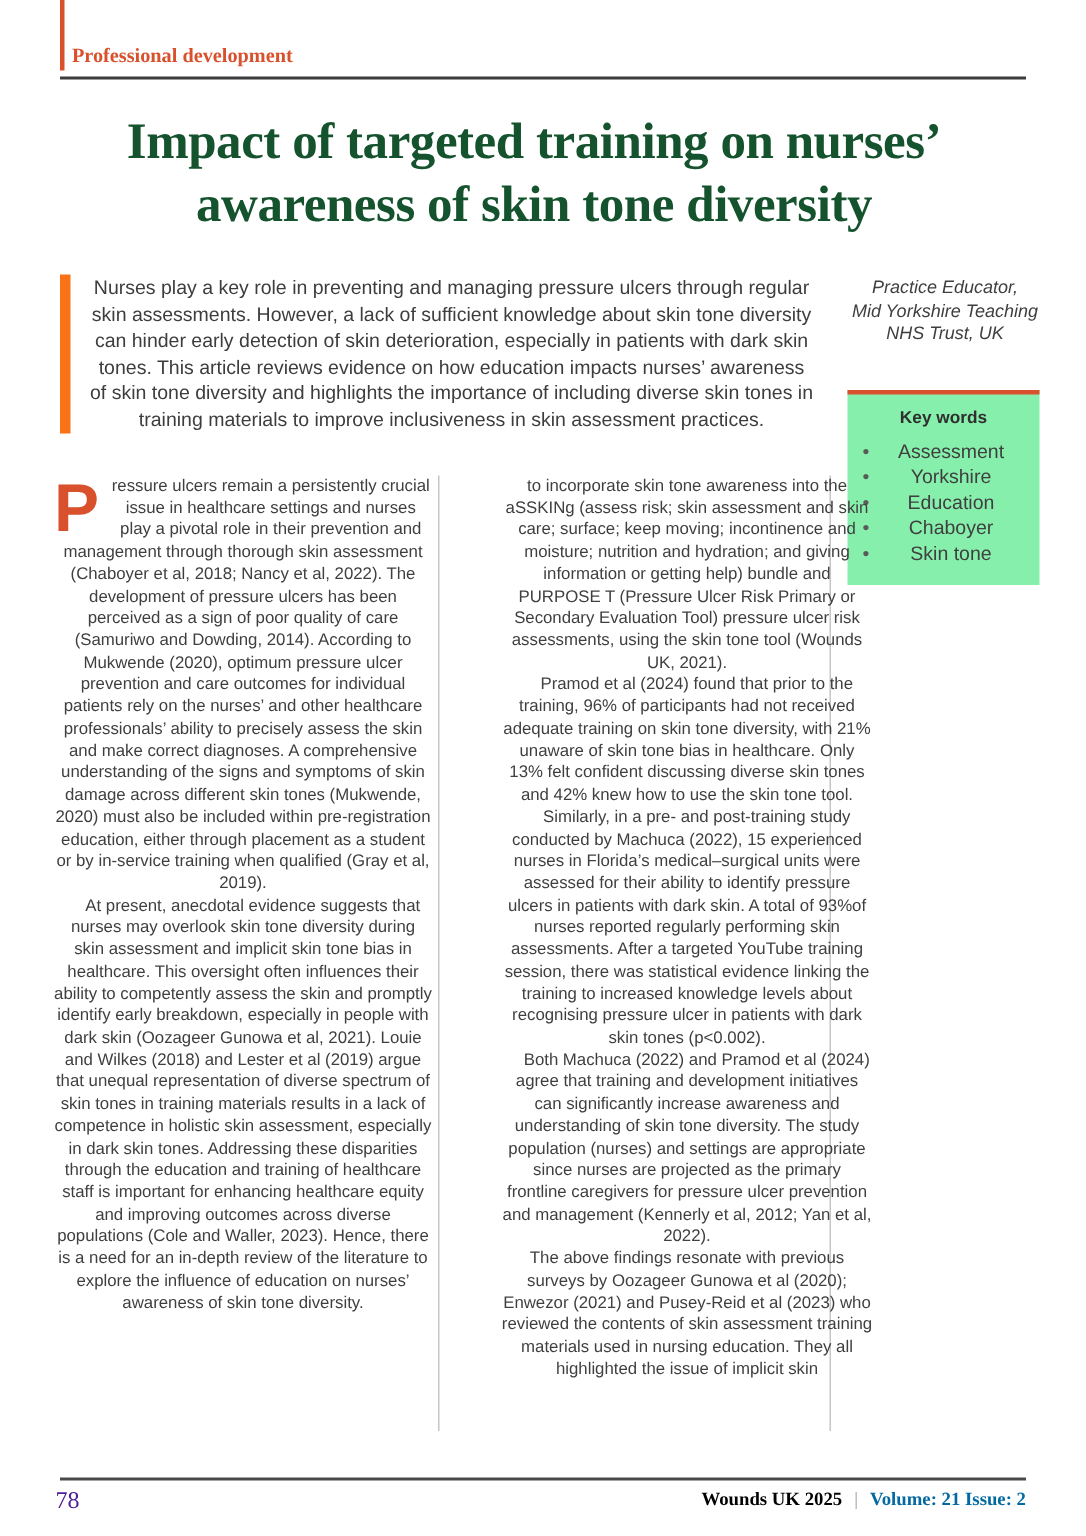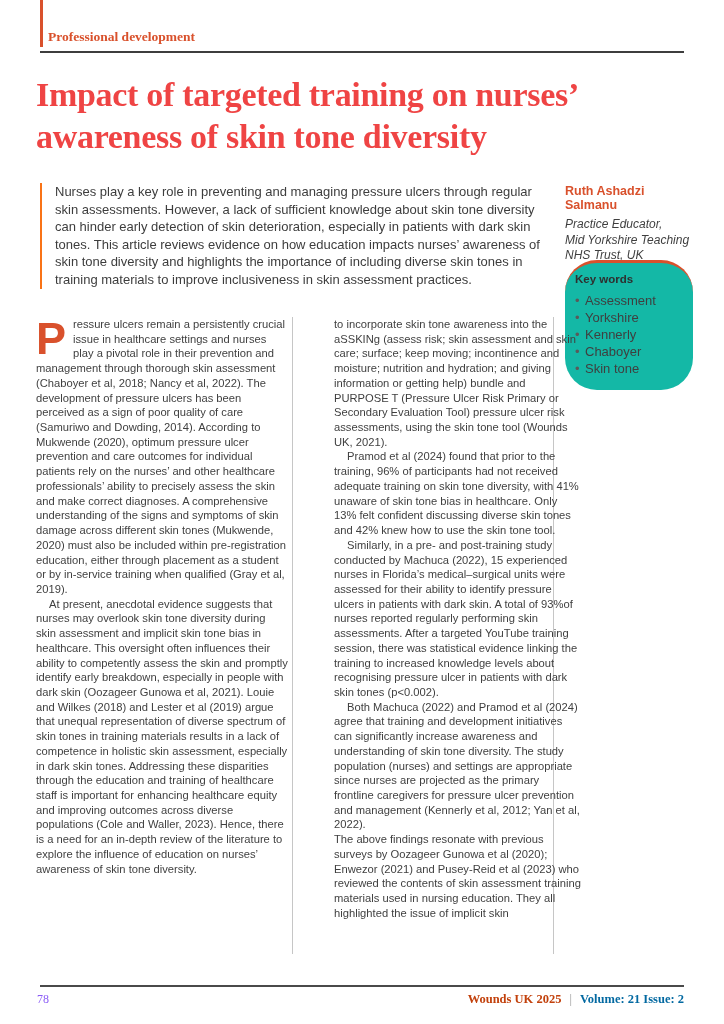--- a/index.html
+++ b/index.html
@@ -1,15 +1,15 @@
 <!DOCTYPE html>
 <html><head>
 <meta charset="utf-8">
 <style>
-  * { margin:0; padding:0; box-sizing:border-box; }
+  * { margin:0; padding:0; box-sizing:border-box;text-align:center; }
   html,body { background:#ffffff; }
   .page {
     position:relative;
     width:724px; height:1024px;
     background:#ffffff;
     font-family:"Liberation Sans", sans-serif;
     color:#3f3f3f;
     overflow:hidden;
   }
   
@@ -24,47 +24,46 @@
   }
   .header-rule {
     position:absolute; left:40px; top:51px; width:644px; height:2px;
     background:#3d3d3d;
   }
   
   .title {
     position:absolute; left:36px; top:74px; width:640px;
     font-family:"Liberation Serif", serif;
     font-weight:bold; font-size:34px; line-height:42px;
-    color:#ef4444; letter-spacing:-0.3px;
+    color:#14532d; letter-spacing:-0.3px;
   }
   
   .abstract {
     position:absolute; left:40px; top:183px; width:502px;
-    border-left:2px solid #f97316;
+    border-left:7px solid #f97316;
     padding-left:13px;
     font-size:13px; line-height:17.6px; color:#3d3d3d;
   }
   
   .author {
     position:absolute; left:565px; top:184px; width:130px;
   }
   .author-name {
     font-size:12.5px; font-weight:bold; color:#d9512c;
     margin-bottom:5px;
   }
   .author-role {
     font-size:12px; line-height:15.5px; font-style:italic; color:#3f3f3f;
   }
   
   .keywords {
     position:absolute; left:565px; top:260px; width:128px;
     border-top:3px solid #d9512c;
-    background:#14b8a6;
+    background:#86efac;
     padding:10px 10px 13px 10px;
-    border-radius:32px;
   }
   .keywords-heading {
     font-size:11.5px; font-weight:bold; color:#2f2f2f; margin-bottom:7px;
   }
   .keywords-list { list-style:none; }
   .keywords-list li {
     font-size:13px; line-height:17px; color:#3f3f3f;
     padding-left:10px; position:relative;
   }
   .keywords-list li::before {
@@ -95,29 +94,29 @@
     margin-top:14px; margin-bottom:1px;
   }
   
   .footer-rule {
     position:absolute; left:40px; top:985px; width:644px; height:1.5px;
     background:#4a4a4a;
   }
   .footer-page {
     position:absolute; left:37px; top:992px;
     font-family:"Liberation Serif", serif;
-    font-size:12px; color:#8b5cf6;
+    font-size:16px; color:#4c1d95;
   }
   .footer-right {
     position:absolute; right:40px; top:992px;
     display:flex; align-items:center; gap:8px;
     font-family:"Liberation Serif", serif;
     font-size:12.5px;
   }
-  .footer-journal { color:#c2410c; font-weight:bold; }
+  .footer-journal { color:#000000; font-weight:bold; }
   .footer-sep { color:#9a9a9a; font-weight:normal; }
   .footer-issue { color:#0369a1; font-weight:bold; }
 </style>
 </head>
 <body>
 
 <div class="page">
 
   <div class="kicker-bar"></div>
   <div class="kicker">Professional development</div>
@@ -126,48 +125,47 @@
   <h1 class="title">
     <div>Impact of targeted training on nurses’</div>
     <div>awareness of skin tone diversity</div>
   </h1>
 
   <div class="abstract">
     <span>Nurses play a key role in preventing and managing pressure ulcers through regular skin assessments. However, a lack of sufficient knowledge about skin tone diversity can hinder early detection of skin deterioration, especially in patients with dark skin tones. This article reviews evidence on how education impacts nurses’ awareness of skin tone diversity and highlights the importance of including diverse skin tones in training materials to improve inclusiveness in skin assessment practices.</span>
   </div>
 
   <div class="author">
-    <div class="author-name">Ruth Ashadzi Salmanu</div>
     <div class="author-role">Practice Educator,</div>
     <div class="author-role">Mid Yorkshire Teaching</div>
     <div class="author-role">NHS Trust, UK</div>
   </div>
 
   <div class="keywords">
     <div class="keywords-heading">Key words</div>
     <ul class="keywords-list">
       <li><span>Assessment</span></li>
       <li><span>Yorkshire</span></li>
-      <li><span>Kennerly</span></li>
+      <li><span>Education</span></li>
       <li><span>Chaboyer</span></li>
       <li><span>Skin tone</span></li>
     </ul>
   </div>
 
   <div class="col-divider divider-1"></div>
   <div class="col-divider divider-2"></div>
 
   <div class="col col-left">
     <p><span class="dropcap">P</span><span>ressure ulcers remain a persistently crucial issue in healthcare settings and nurses play a pivotal role in their prevention and management through thorough skin assessment (Chaboyer et al, 2018; Nancy et al, 2022). The development of pressure ulcers has been perceived as a sign of poor quality of care (Samuriwo and Dowding, 2014). According to Mukwende (2020), optimum pressure ulcer prevention and care outcomes for individual patients rely on the nurses’ and other healthcare professionals’ ability to precisely assess the skin and make correct diagnoses. A comprehensive understanding of the signs and symptoms of skin damage across different skin tones (Mukwende, 2020) must also be included within pre-registration education, either through placement as a student or by in-service training when qualified (Gray et al, 2019).</span></p>
     <p class="indent">At present, anecdotal evidence suggests that nurses may overlook skin tone diversity during skin assessment and implicit skin tone bias in healthcare. This oversight often influences their ability to competently assess the skin and promptly identify early breakdown, especially in people with dark skin (Oozageer Gunowa et al, 2021). Louie and Wilkes (2018) and Lester et al (2019) argue that unequal representation of diverse spectrum of skin tones in training materials results in a lack of competence in holistic skin assessment, especially in dark skin tones. Addressing these disparities through the education and training of healthcare staff is important for enhancing healthcare equity and improving outcomes across diverse populations (Cole and Waller, 2023). Hence, there is a need for an in-depth review of the literature to explore the influence of education on nurses’ awareness of skin tone diversity.</p>
   </div>
 
   <div class="col col-right">
     <p>to incorporate skin tone awareness into the aSSKINg (assess risk; skin assessment and skin care; surface; keep moving; incontinence and moisture; nutrition and hydration; and giving information or getting help) bundle and PURPOSE T (Pressure Ulcer Risk Primary or Secondary Evaluation Tool) pressure ulcer risk assessments, using the skin tone tool (Wounds UK, 2021).</p>
-    <p class="indent">Pramod et al (2024) found that prior to the training, 96% of participants had not received adequate training on skin tone diversity, with 41% unaware of skin tone bias in healthcare. Only 13% felt confident discussing diverse skin tones and 42% knew how to use the skin tone tool.</p>
+    <p class="indent">Pramod et al (2024) found that prior to the training, 96% of participants had not received adequate training on skin tone diversity, with 21% unaware of skin tone bias in healthcare. Only 13% felt confident discussing diverse skin tones and 42% knew how to use the skin tone tool.</p>
     <p class="indent">Similarly, in a pre- and post-training study conducted by Machuca (2022), 15 experienced nurses in Florida’s medical–surgical units were assessed for their ability to identify pressure ulcers in patients with dark skin. A total of 93%of nurses reported regularly performing skin assessments. After a targeted YouTube training session, there was statistical evidence linking the training to increased knowledge levels about recognising pressure ulcer in patients with dark skin tones (p&lt;0.002).</p>
     <p class="indent">Both Machuca (2022) and Pramod et al (2024) agree that training and development initiatives can significantly increase awareness and understanding of skin tone diversity. The study population (nurses) and settings are appropriate since nurses are projected as the primary frontline caregivers for pressure ulcer prevention and management (Kennerly et al, 2012; Yan et al, 2022).</p>
     <p>The above findings resonate with previous surveys by Oozageer Gunowa et al (2020); Enwezor (2021) and Pusey-Reid et al (2023) who reviewed the contents of skin assessment training materials used in nursing education. They all highlighted the issue of implicit skin</p>
   </div>
 
   <div class="footer-rule"></div>
   <div class="footer-page">78</div>
   <div class="footer-right">
     <span class="footer-journal">Wounds UK 2025</span>
     <span class="footer-sep">|</span>

